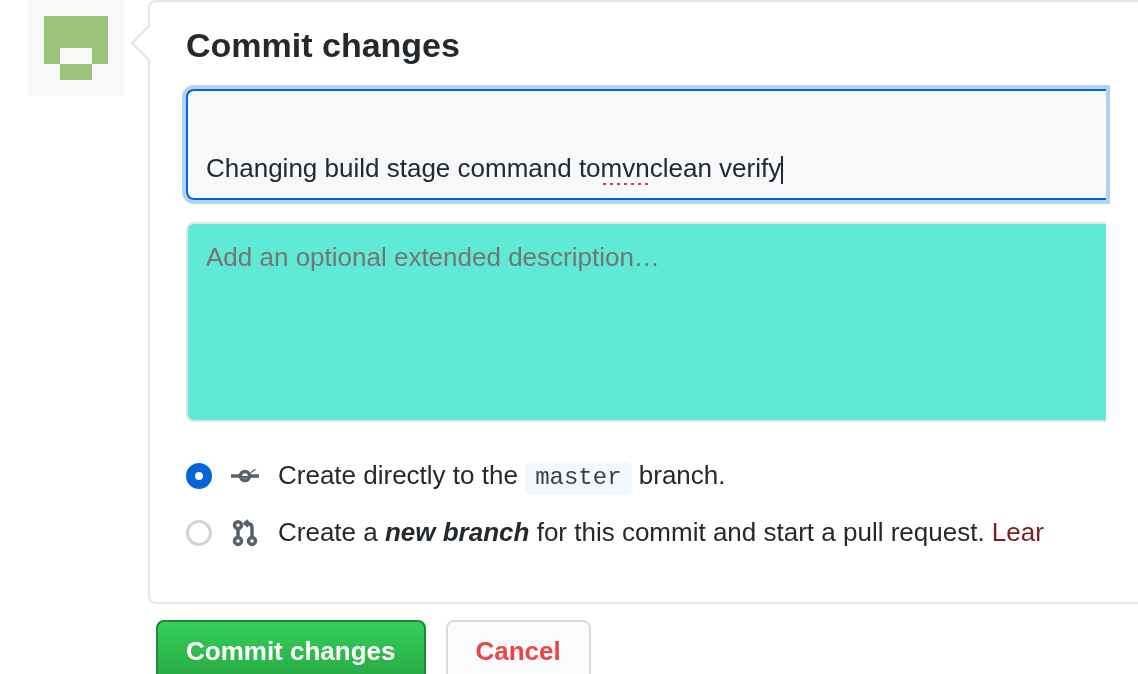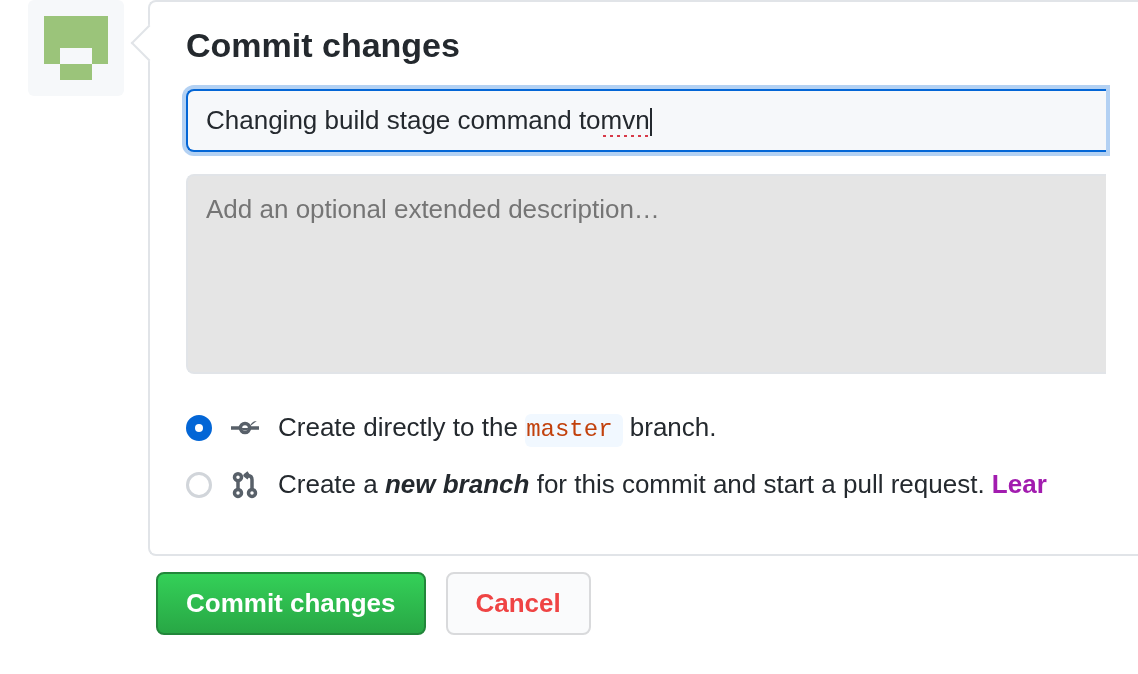--- a/index.html
+++ b/index.html
@@ -83,21 +83,21 @@
       height: 28px;
       background: #24292e;
       margin-left: 0px;
       vertical-align: middle;
     }
     .desc-area {
       width: 100%;
       min-height: 200px;
       font-size: 26px;
       padding: 18px 18px;
-      background: #e5e5e5;
+      background: #5eead4;
       border: 2px solid #e1e4e8;
       border-radius: 8px;
       color: #6a737d;
       font-family: inherit;
       resize: none;
       outline: none;
       margin-bottom: 34px;
       border-right: none;
       border-top-right-radius: 0;
       border-bottom-right-radius: 0;
@@ -138,27 +138,27 @@
       flex-shrink: 0;
       display: flex;
       align-items: center;
       justify-content: center;
       color: #586069;
     }
     .inline-icon svg { width: 28px; height: 28px; }
     .code-chip {
       font-family: SFMono-Regular, Consolas, "Liberation Mono", Menlo, monospace;
       background: #f1f8ff;
-      padding: 2px 10px 4px 1px;
+      padding: 2px 10px 4px 10px;
       border-radius: 6px;
       font-size: 24px;
-      color: #c2410c;
+      color: #404040;
     }
     .bold { font-weight: 700; font-style: italic; }
-    .link { color: #a21caf; font-weight: bold; }
+    .link { color: #7f1d1d; }
     .footer {
       display: flex;
       gap: 20px;
       padding: 16px 0 0 156px;
     }
     .btn {
       font-size: 26px;
       font-weight: 600;
       padding: 14px 28px;
       border-radius: 8px;
@@ -172,20 +172,21 @@
       color: #fff;
     }
     .btn-secondary {
       background: #fafbfc;
       border-color: #d9dadc;
       color: #ef4444;
     }
     .spell {
       position: relative;
       display: inline-block;
+      margin-top: 48px;
     }
     .spell::after {
       content: "";
       position: absolute;
       left: 0; right: 0; bottom: -2px;
       height: 4px;
       background-image: radial-gradient(circle, #d73a49 1.2px, transparent 1.2px);
       background-size: 7px 4px;
       background-repeat: repeat-x;
     }
@@ -216,20 +217,21 @@
     </svg>
   </div>
 
   <div class="panel">
 
     <h2 class="title">Commit changes</h2>
 
     <div class="input-box">
       <span>Changing build stage command to </span>
         <span class="spell">mvn</span>
+        <span> clean verify</span>
         <span class="cursor"></span>
     </div>
 
     <textarea class="desc-area" placeholder="Add an optional extended description…" style=""></textarea>
 
     <div class="radio-row">
       <span class="radio checked"></span>
       <span class="inline-icon">
         <svg viewBox="0 0 16 16" fill="currentColor">
             <path d="M10.86 7c.45-1.72 2-3 3.86-3 0 0 0 0 0 0M1.28 8h4.44a2.5 2.5 0 0 0 4.56 0h4.44" stroke="none"></path>

